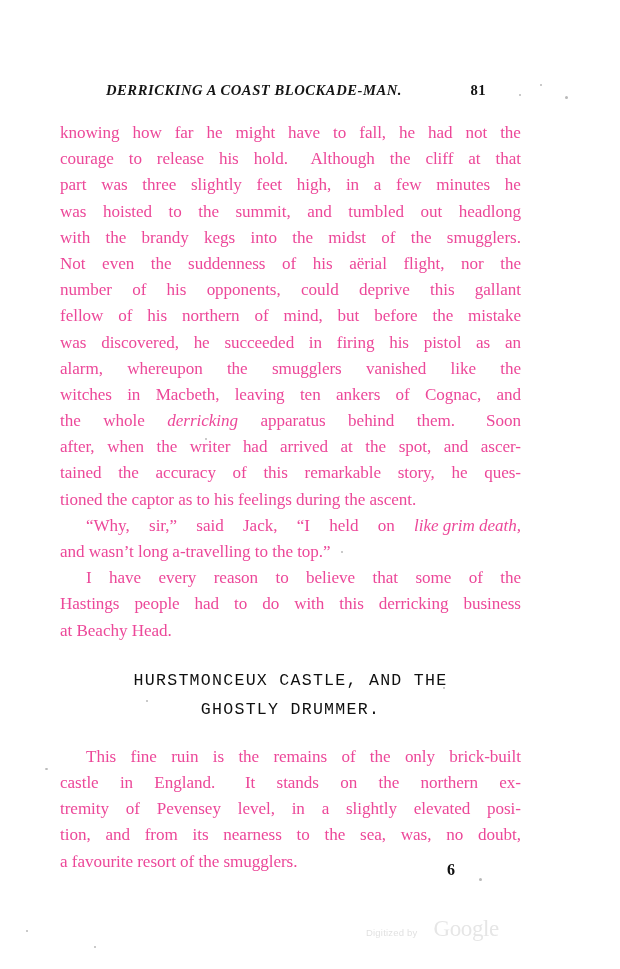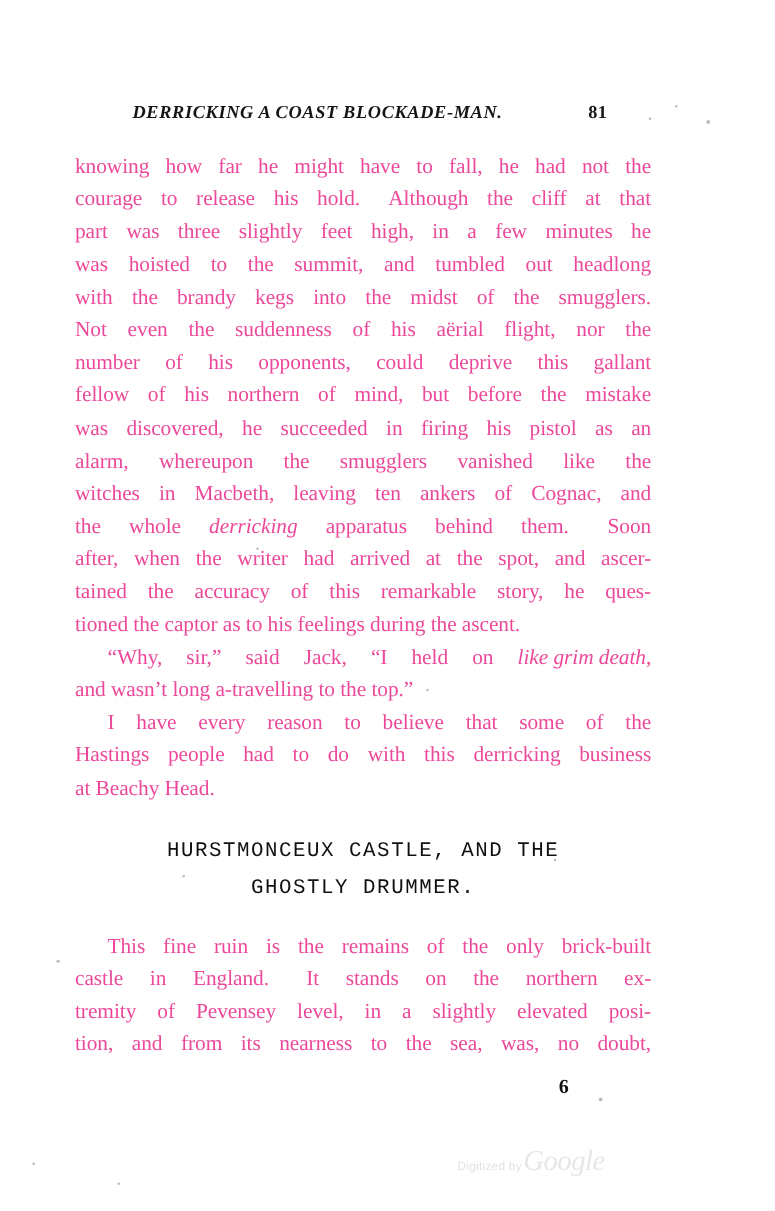--- a/index.html
+++ b/index.html
@@ -117,37 +117,36 @@
 
   
   .watermark {
     position: absolute;
     left: 366px;
     top: 916px;
     width: 160px;
     height: 30px;
     display: flex;
     align-items: baseline;
-    gap: 1px;
+    gap: 16px;
     opacity: 0.55;
   }
   .wm-by {
     font-family: "Liberation Sans", sans-serif;
     font-size: 9.5px;
     color: #c9c9c9;
     letter-spacing: 0.2px;
     white-space: nowrap;
   }
   .wm-logo {
     font-family: "Liberation Serif", serif;
     font-size: 23px;
     color: #d2d2d2;
     letter-spacing: -0.4px;
     white-space: nowrap;
-    font-style: italic;
   }
 
   
   .speck {
     position: absolute;
     background: #b9b9b9;
     border-radius: 50%;
   }
 </style>
 </head>
@@ -418,20 +417,21 @@
           <span>from</span>
           <span>its</span>
           <span>nearness</span>
           <span>to</span>
           <span>the</span>
           <span>sea,</span>
           <span>was,</span>
           <span>no</span>
           <span>doubt,</span>
         </span>
+        <span class="line">a favourite resort of the smugglers.</span>
       </div>
   </div>
 
   <div class="signature">6</div>
 
   <div class="watermark">
     <span class="wm-by">Digitized by</span>
     <span class="wm-logo">Google</span>
   </div>
 

